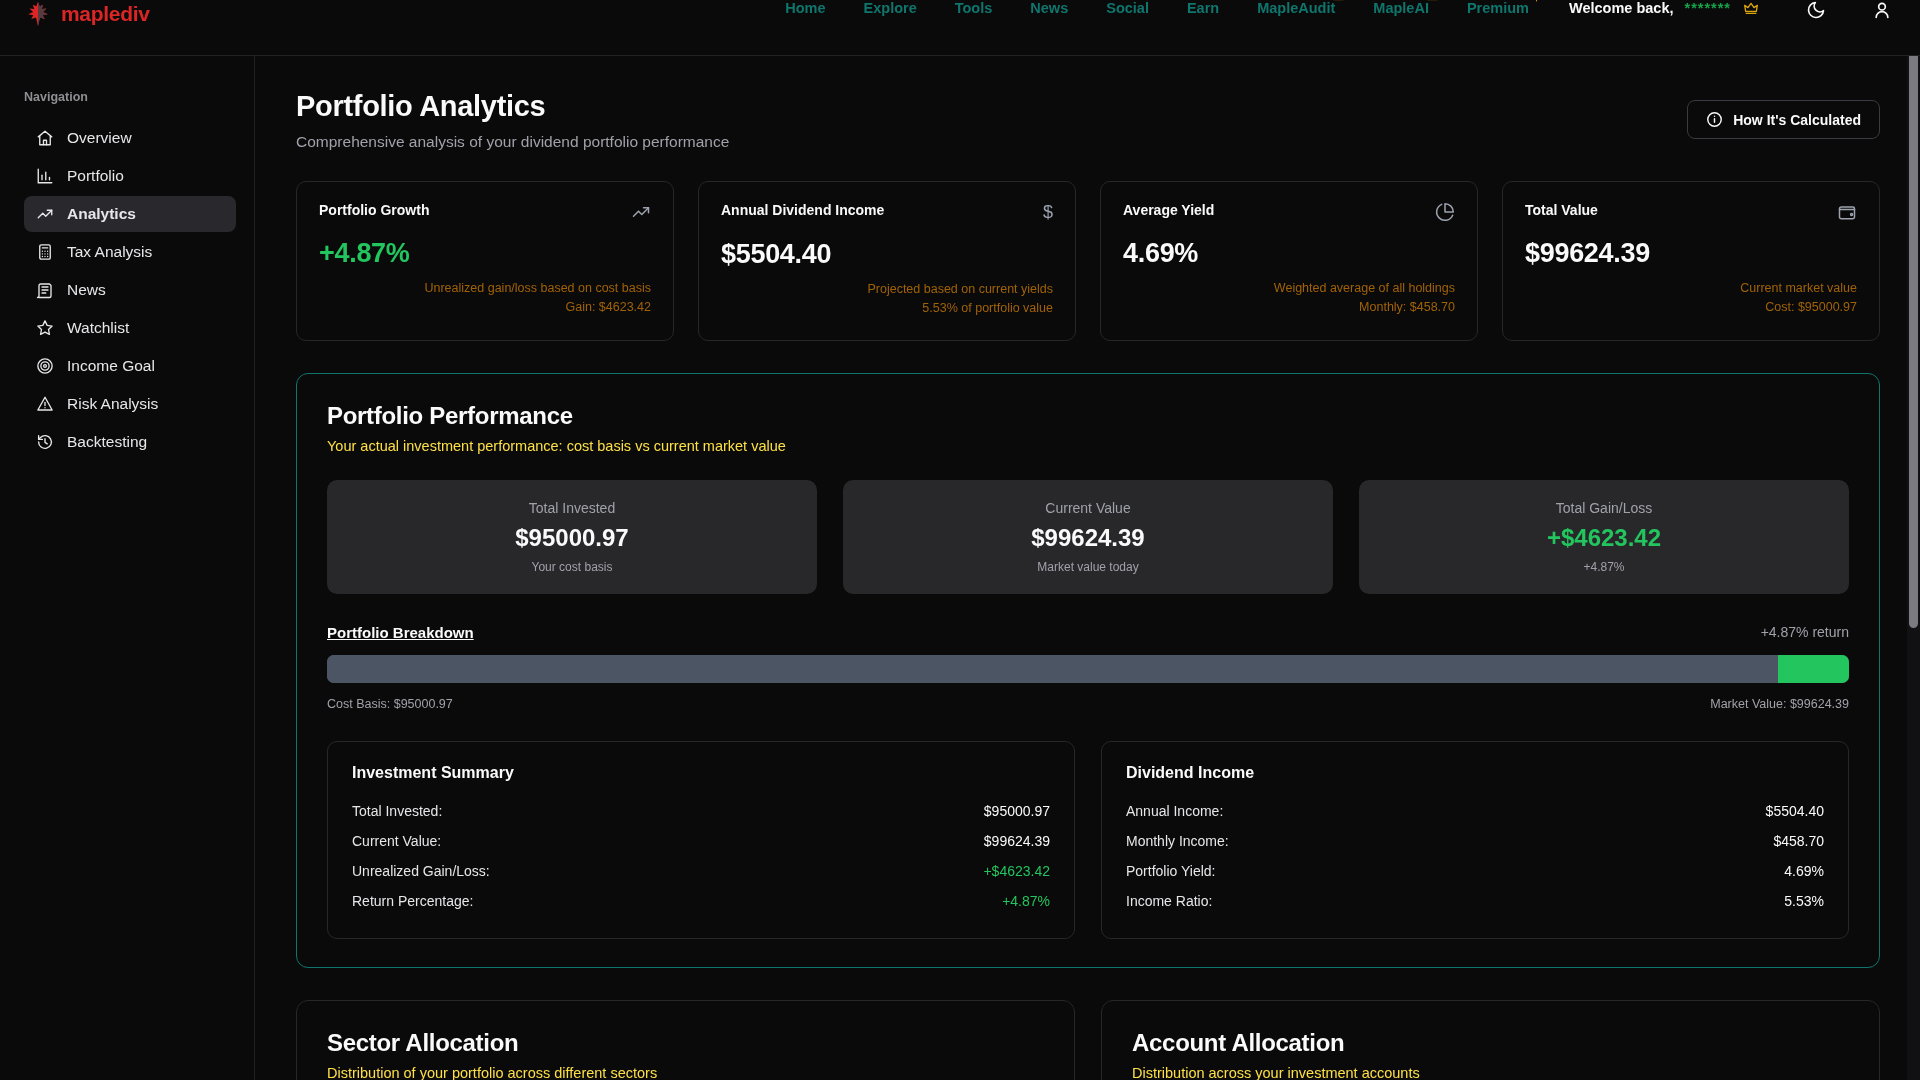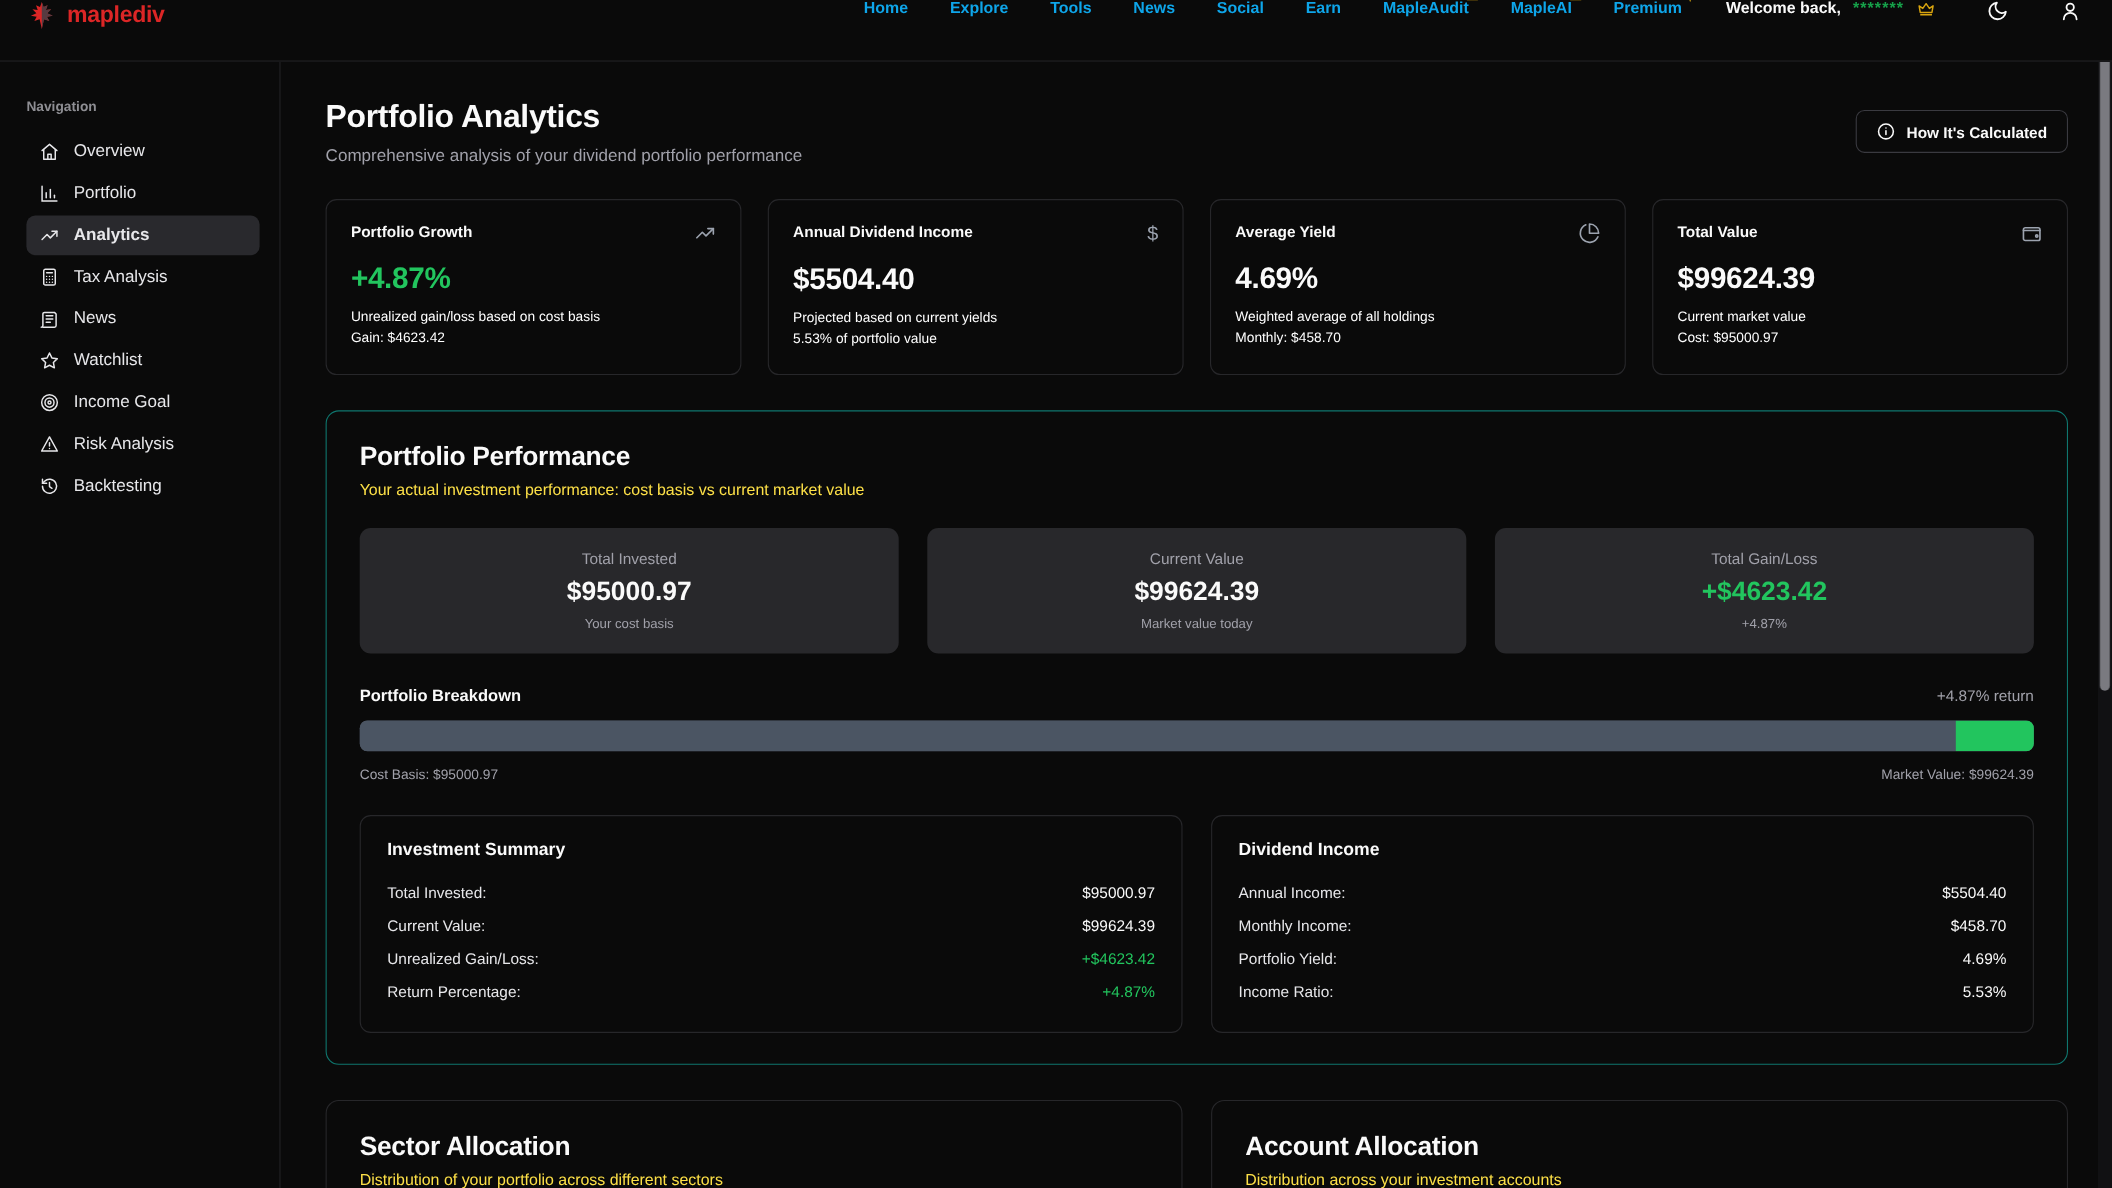--- a/index.html
+++ b/index.html
@@ -5,21 +5,21 @@
   * { margin:0; padding:0; box-sizing:border-box; }
   html,body { width:1920px; height:1080px; overflow:hidden; background:#0a0a0a; color:#fafafa;
     font-family:"Liberation Sans", sans-serif; }
 
   
   .header { height:56px; display:flex; align-items:flex-start; padding:0 28px 0 24px;
     border-bottom:1px solid #222225; background:#0a0a0a; position:relative; z-index:5; }
   .brand { display:flex; align-items:center; gap:9px; cursor:pointer; }
   .brand-name { color:#dc2626; font-size:21px; font-weight:700; letter-spacing:-.3px; }
   .nav { margin-left:auto; display:flex; align-items:center; gap:38px; }
-  .nav a { color:#0ea5e9; font-size:14.5px; font-weight:700; text-decoration:none; position:relative; white-space:nowrap; }
+  .nav a { color:#0f766e; font-size:14.5px; font-weight:700; text-decoration:none; position:relative; white-space:nowrap; }
   .badge-ico { position:absolute; top:-13px; right:-12px; }
   .welcome { display:flex; align-items:center; gap:11px; margin-left:40px; font-size:14.5px; font-weight:700; white-space:nowrap; }
   .masked { color:#16a34a; font-weight:700; letter-spacing:1px; }
   .icon-btn { background:none; border:none; margin-left:46px; cursor:pointer; display:flex; align-items:center; }
 
   
   .shell { display:flex; height:1024px; }
   .sidebar { width:255px; border-right:1px solid #222225; padding:34px 18px 0 24px; flex-shrink:0; }
   .nav-label { font-size:12.5px; font-weight:700; color:#8e8e93; margin-bottom:16px; }
   .side-item { display:flex; align-items:center; gap:13px; padding:9px 12px; margin:2px 0;
@@ -40,35 +40,35 @@
     border:1px solid #3a3a40; border-radius:8px; padding:10px 18px; font-size:14px; font-weight:700;
     font-family:inherit; cursor:pointer; margin-top:10px; }
 
   
   .stat-grid { display:grid; grid-template-columns:repeat(4,1fr); gap:24px; margin-top:30px; }
   .stat-card { border:1px solid #27272a; border-radius:10px; padding:20px 22px 22px; background:#0a0a0a; min-height:148px; }
   .stat-top { display:flex; justify-content:space-between; align-items:flex-start; }
   .stat-label { font-size:14px; font-weight:700; }
   .stat-value { font-size:27px; font-weight:700; margin-top:16px; letter-spacing:-.3px; }
   .stat-value.green { color:#22c55e; }
-  .stat-desc { color:#ffffff; font-size:12.5px; margin-top:10px; line-height:1.5; }
+  .stat-desc { color:#a16207; font-size:12.5px; margin-top:10px; line-height:1.5;text-align:right; }
   .dollar-glyph { color:#9ca3af; font-size:18px; font-weight:400; }
 
   
   .panel { border:1px solid #0f766e; border-radius:12px; padding:28px 30px; margin-top:32px; background:#0a0a0a; }
   .panel-title { font-size:24px; font-weight:700; letter-spacing:-.3px; }
   .panel-sub { color:#fde047; font-size:14.5px; margin-top:8px; }
   .perf-boxes { display:grid; grid-template-columns:repeat(3,1fr); gap:26px; margin-top:26px; }
   .perf-box { background:#28282b; border-radius:10px; padding:20px; text-align:center; }
   .pb-label { color:#a1a1aa; font-size:14px; }
   .pb-value { font-size:24px; font-weight:700; margin-top:8px; }
   .pb-value.green { color:#22c55e; }
   .pb-sub { color:#a1a1aa; font-size:12px; margin-top:8px; }
   .breakdown-row { display:flex; justify-content:space-between; align-items:center; margin-top:30px; }
-  .bd-label { font-size:15px; font-weight:700; }
+  .bd-label { font-size:15px; font-weight:700;text-decoration:underline; }
   .bd-return { color:#a1a1aa; font-size:14px; }
   .bd-bar { display:flex; height:28px; border-radius:7px; overflow:hidden; margin-top:14px; background:#4b5563; }
   .bd-cost { background:#4b5563; height:100%; }
   .bd-gain { background:#22c55e; height:100%; }
   .bd-caps { display:flex; justify-content:space-between; margin-top:14px; color:#a1a1aa; font-size:12.5px; }
   .sub-grid { display:grid; grid-template-columns:1fr 1fr; gap:26px; margin-top:30px; }
   .sub-panel { border:1px solid #27272a; border-radius:10px; padding:22px 24px; }
   .sub-title { font-size:16px; font-weight:700; margin-bottom:14px; }
   .kv-row { display:flex; justify-content:space-between; padding:7px 0; font-size:14px; }
   .kv-label { color:#e7e7ea; }

